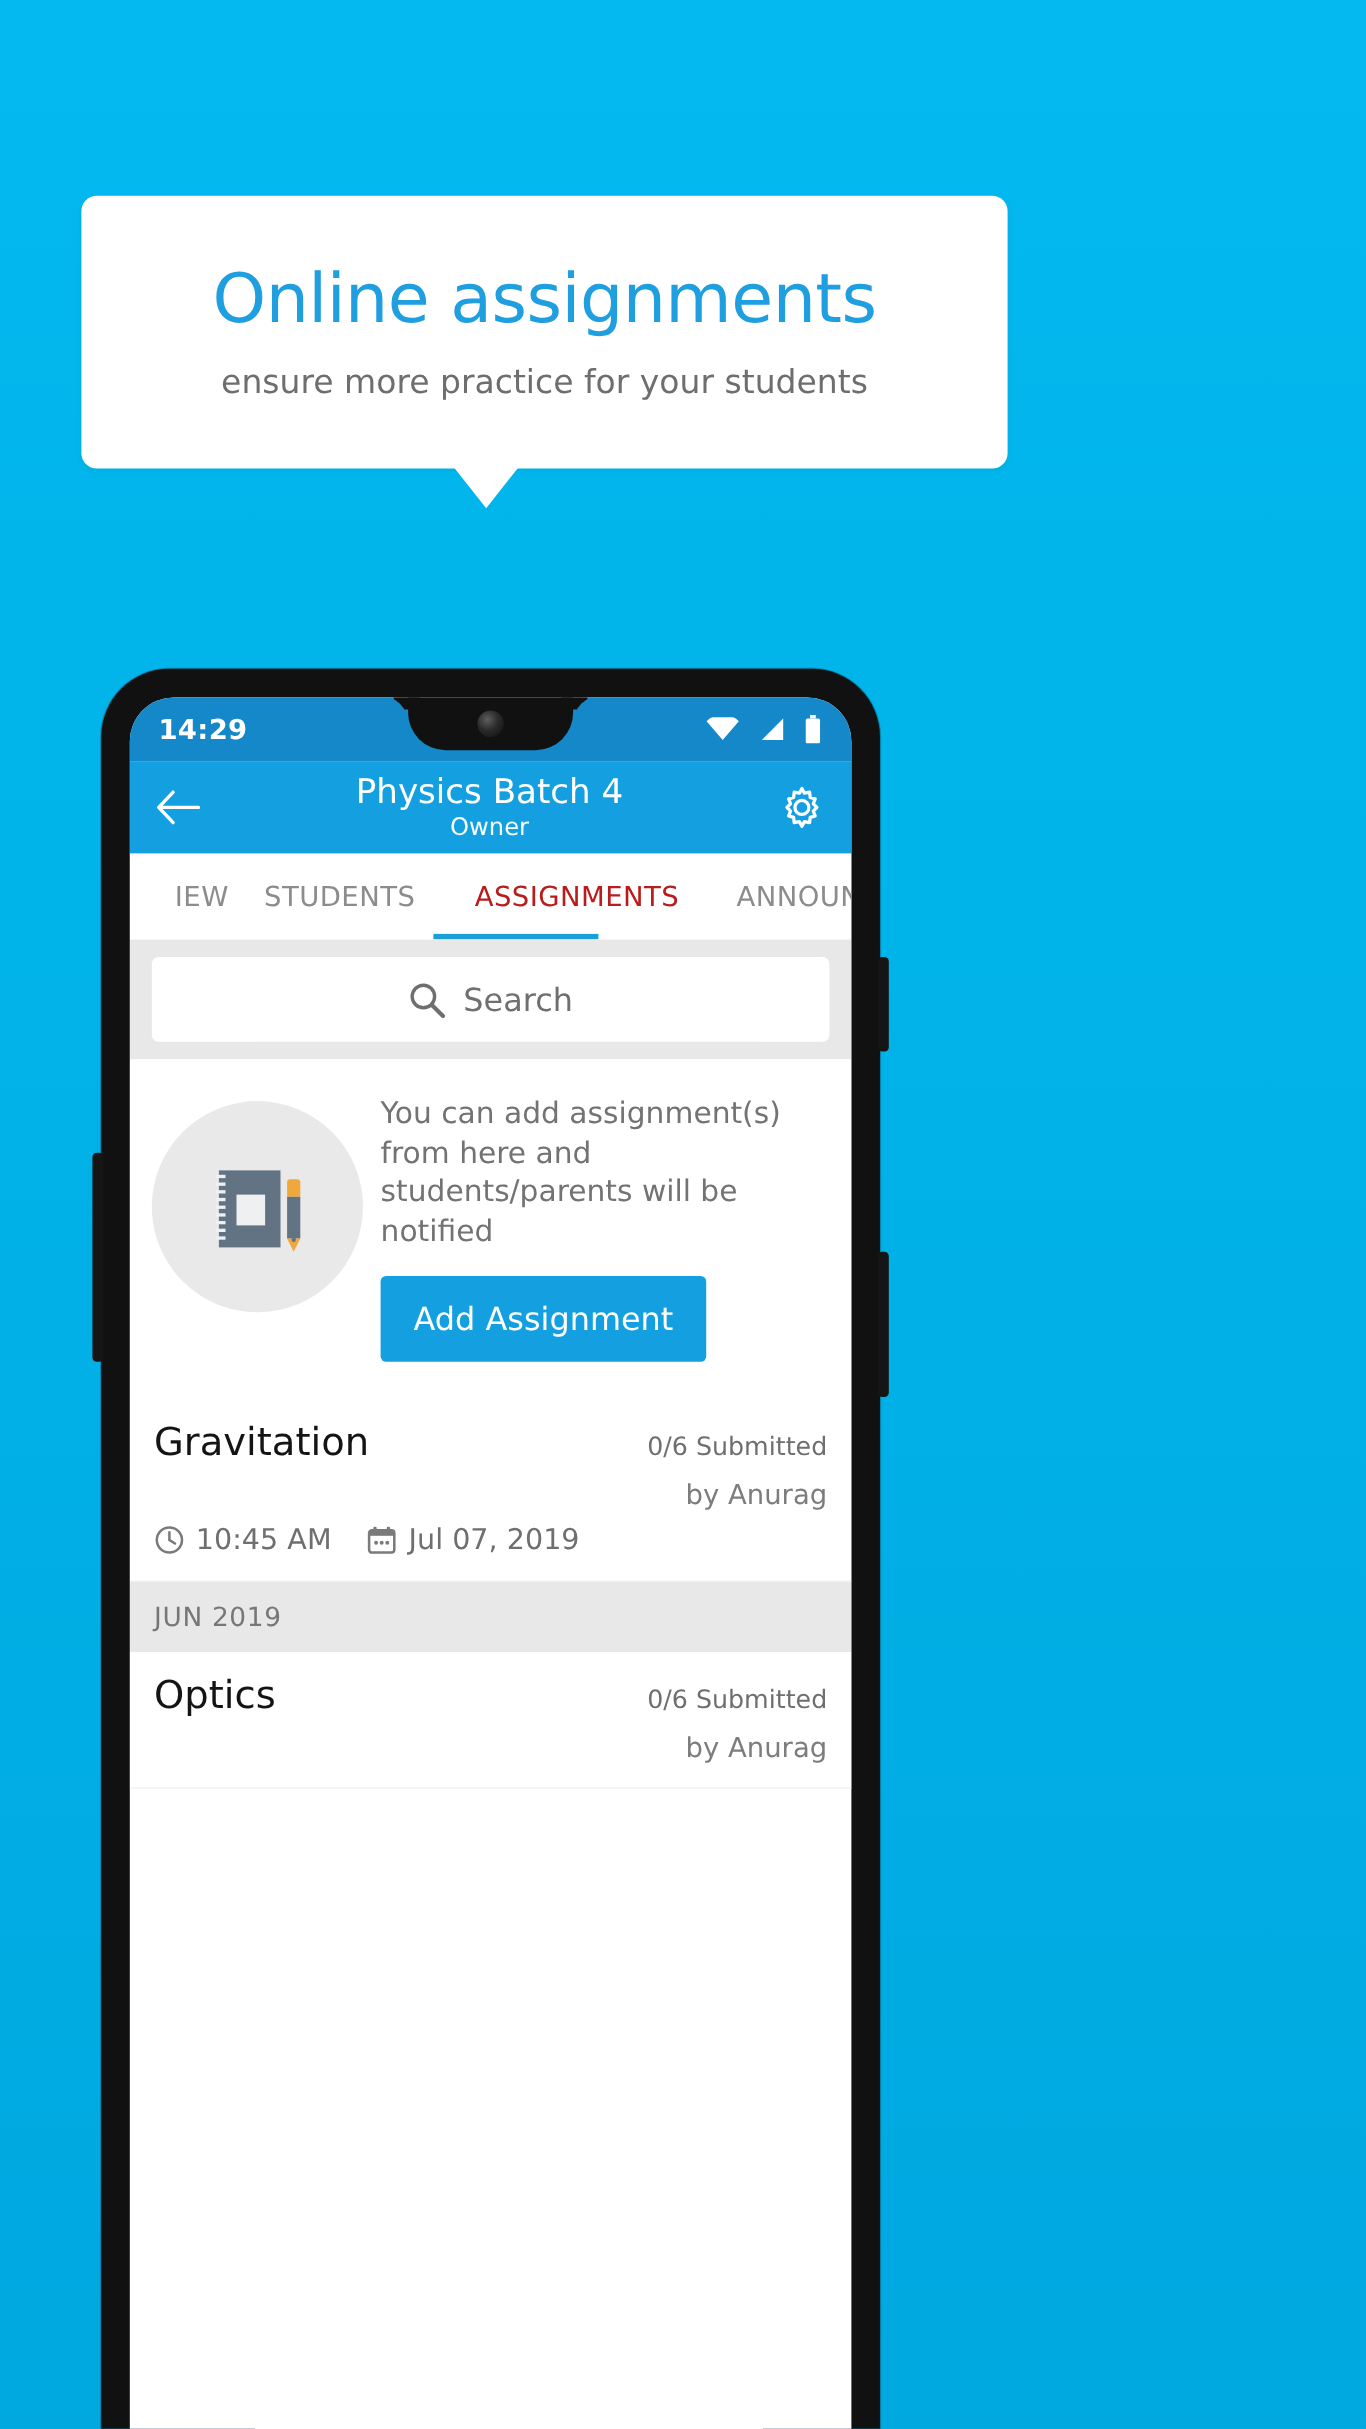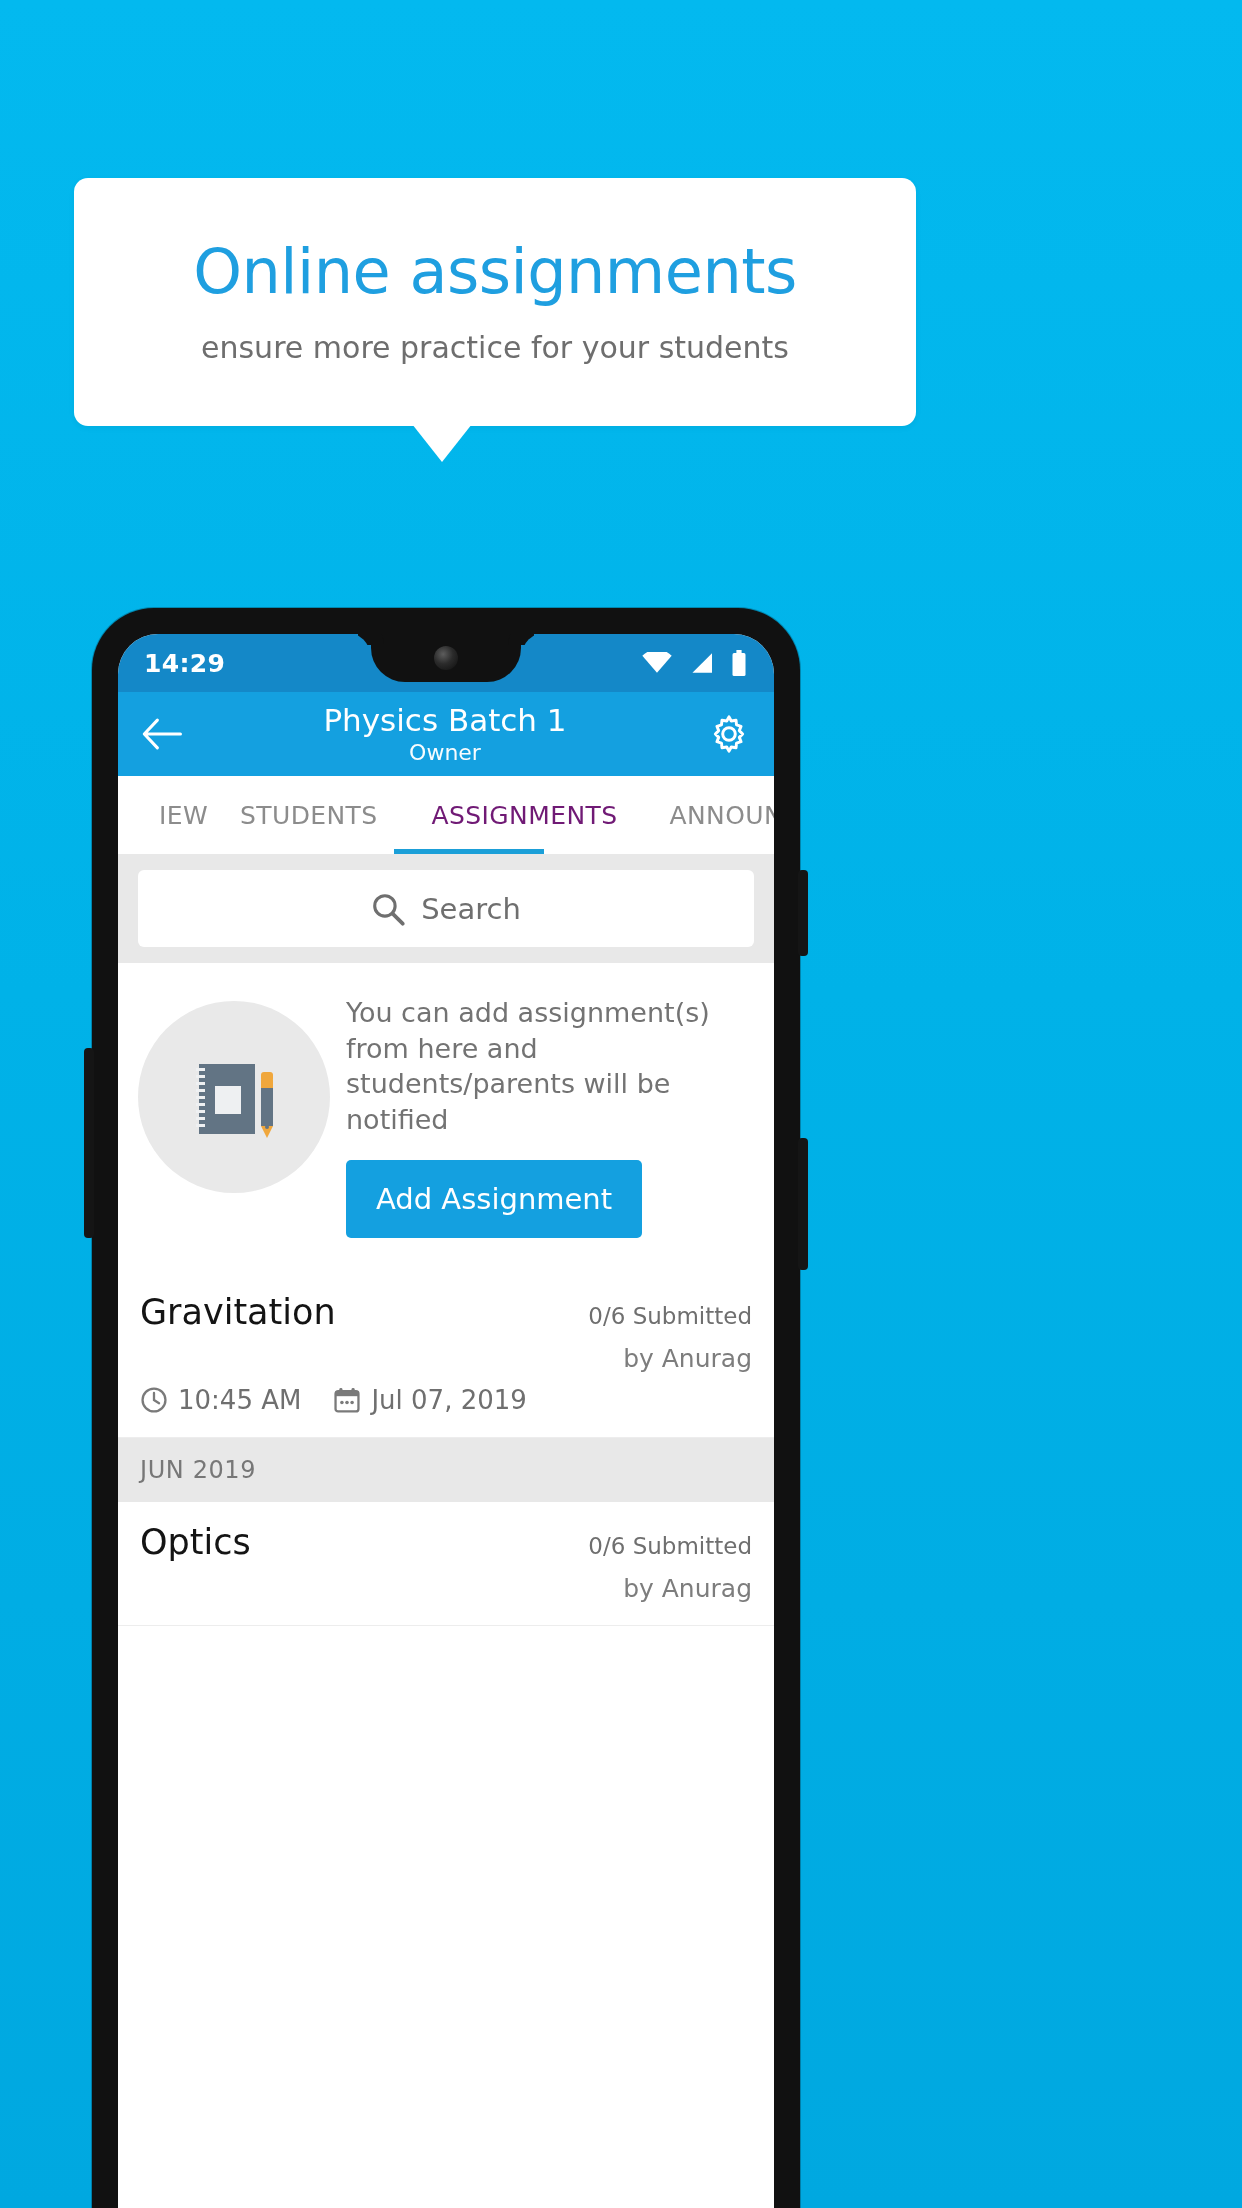--- a/index.html
+++ b/index.html
@@ -150,21 +150,21 @@
     display:flex; align-items:center; justify-content:center;
     font-size:25px;
     color:#8c8c8c;
     letter-spacing:0.4px;
     white-space:nowrap;
     flex:0 0 auto;
     position:relative;
   }
   .tab.t0 { width:94px; justify-content:flex-end; padding-right:4px; }
   .tab.t1 { padding:0 28px; }
-  .tab.t2 { padding:3px 26px; color:#701a75; }
+  .tab.t2 { padding:3px 26px; color:#b91c1c; }
   .tab.t3 { padding:0 26px; }
   .tab-indicator {
     position:absolute;
     left:276px; bottom:0;
     width:150px; height:5px;
     background:#1b9fd8;
   }
 
   
   .search-wrap {
@@ -293,21 +293,21 @@
       </div>
     </div>
 
     <div class="appbar">
       <span class="icon">
         <svg width="40" height="34" viewBox="0 0 26 20">
           <path d="M10 1 L1.5 10 L10 19 M1.5 10 L25 10" stroke="#ffffff" stroke-width="2" fill="none" stroke-linecap="round" stroke-linejoin="round"></path>
         </svg>
       </span>
       <div class="appbar-titles">
-        <div class="appbar-title">Physics Batch 1</div>
+        <div class="appbar-title">Physics Batch 4</div>
         <div class="appbar-subtitle">Owner</div>
       </div>
       <span class="icon">
         <svg width="42" height="42" viewBox="0 0 24 24">
           <g fill="none" stroke="#ffffff" stroke-width="1.7">
             <circle cx="12" cy="12" r="3.6"></circle>
             <path d="M12 2.2 L13.3 4.6 L16 4.1 L16.3 6.8 L18.9 7.6 L17.9 10.1 L19.8 12 L17.9 13.9 L18.9 16.4 L16.3 17.2 L16 19.9 L13.3 19.4 L12 21.8 L10.7 19.4 L8 19.9 L7.7 17.2 L5.1 16.4 L6.1 13.9 L4.2 12 L6.1 10.1 L5.1 7.6 L7.7 6.8 L8 4.1 L10.7 4.6 Z" stroke-linejoin="round"></path>
           </g>
         </svg>
       </span>

